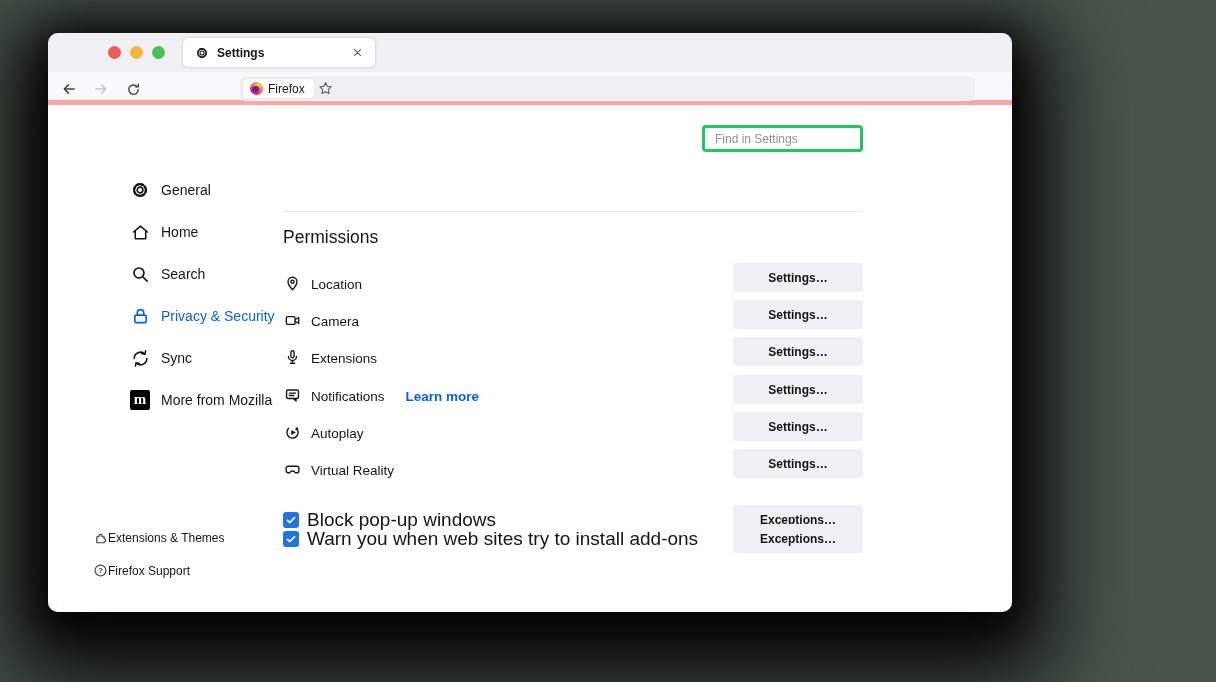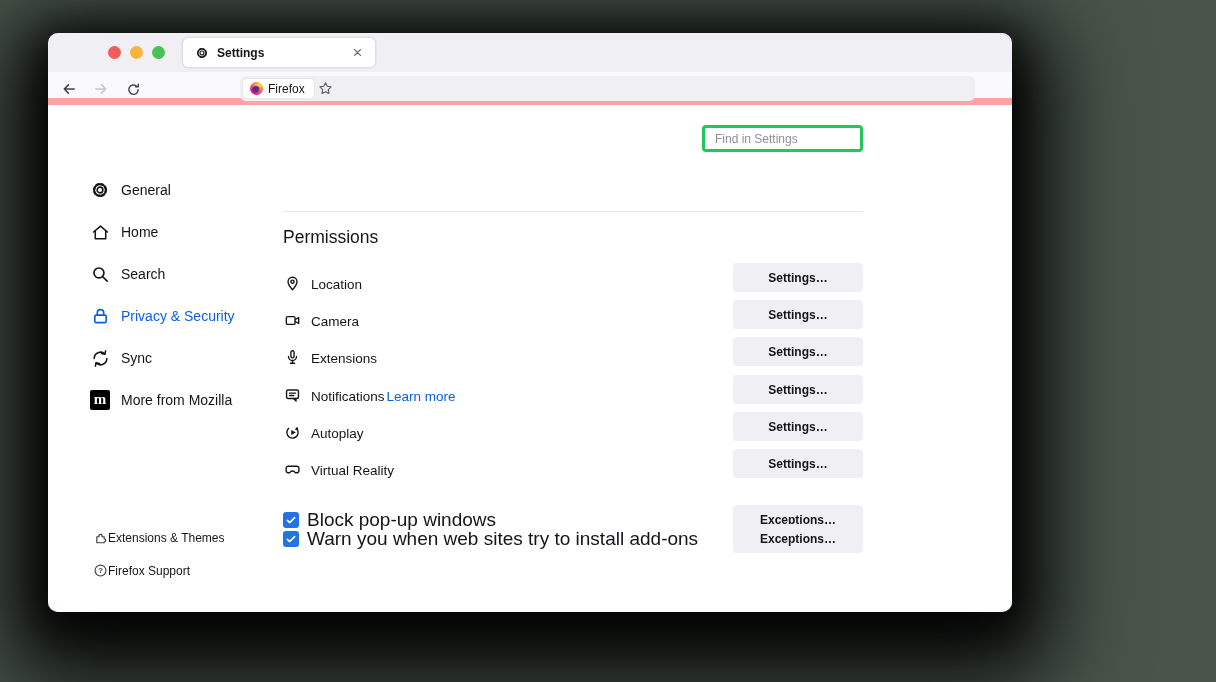--- a/index.html
+++ b/index.html
@@ -31,21 +31,21 @@
   .tab { position:absolute; left:135px; top:5px; width:192px; height:29px; background:#fff;
     border-radius:5px; box-shadow:0 0 3px rgba(0,0,0,.22); display:flex; align-items:center; padding:0 8px 0 12px; }
   .tab-label { font-size:12px; font-weight:600; margin-left:8px; flex:1 1 auto; white-space:nowrap; overflow:hidden; }
   .tab-close { width:20px; height:20px; border-radius:4px; display:flex; align-items:center; justify-content:center; color:#5b5b66; }
 
   .chrome-btn { position:absolute; width:26px; height:26px; border-radius:4px; display:flex; align-items:center; justify-content:center; color:#5b5b66; }
   .newtab-btn { left:333px; top:6.5px; }
   .alltabs-btn { left:1053px; top:6.5px; }
 
   
-  .toolbar { position:relative; height:33px; background:#f9f9fb; border-bottom:7px solid #fca5a5; flex:0 0 auto; }
+  .toolbar { position:relative; height:33px; background:#f9f9fb; border-bottom:5px solid #fca5a5; flex:0 0 auto; }
   .nav-btn { position:absolute; top:3px; width:28px; height:28px; border-radius:4px; display:flex; align-items:center; justify-content:center; color:#42414d; }
   .nav-back { left:7px; }
   .nav-fwd { left:39px; color:#c6c6ce; }
   .nav-reload { left:71px; }
 
   .urlbar { position:absolute; left:192px; top:4px; width:735px; height:25px; background:#f0f0f4;
     border-radius:6px; display:flex; align-items:center; padding:0 2px 0 3px; }
   .site-chip { height:19px; background:#fff; border-radius:4px; display:flex; align-items:center; gap:5px; padding:0 9px 0 7px; box-shadow:0 0 2px rgba(0,0,0,.12); }
   .site-chip .ff-logo { width:13px; height:13px; flex:0 0 auto; }
   .site-chip-label { font-size:12px; }
@@ -59,38 +59,38 @@
 
   
   .content { position:relative; flex:1 1 auto; background:#fff; }
 
   .search-input { position:absolute; left:654px; top:20px; width:161px; height:27px;
     border:3px solid #22c55e; border-radius:4px; padding:0 10px; font-size:12px; color:#15141a;
     font-family:"Liberation Sans", sans-serif; background:#fff; outline:none; }
   .search-input::placeholder { color:#8f8f9d; }
 
   .sidebar { position:absolute; left:42px; top:64px; width:200px; }
-  .side-item { height:42px; display:flex; align-items:center; gap:11px; font-size:14px; color:#15141a; cursor:default; }
+  .side-item { height:42px; display:flex; align-items:center; gap:11px; font-size:14px; color:#15141a; cursor:default;margin-left:40px; }
   .side-item .ic-wrap { width:20px; height:20px; display:flex; align-items:center; justify-content:center; color:#15141a; }
   .side-item.active, .side-item.active .ic-wrap { color:#0a60df; }
   .moz { width:20px; height:20px; background:#000; color:#fff; border-radius:2px; display:flex; align-items:center; justify-content:center;
     font:700 15px "Liberation Serif", serif; padding-bottom:2px; }
 
   .side-footer { position:absolute; left:44px; top:416px; width:210px; }
   .foot-item { height:33px; display:flex; align-items:center; font-size:12px; color:#15141a; }
   .foot-item .ic-wrap { width:16px; height:16px; display:flex; align-items:center; justify-content:center; color:#42414d; }
 
   .main { position:absolute; left:235px; top:0; width:580px; height:100%; }
   .divider { position:absolute; left:0; right:0; top:106px; height:1px; background:#e7e7ec; }
   .section-title { position:absolute; left:0; top:122px; font-size:17.5px; font-weight:500; color:#15141a; }
 
   .perm-row { position:absolute; left:0; width:100%; height:29px; display:flex; align-items:flex-end; }
   .perm-row .ic-wrap { width:18px; height:18px; display:flex; align-items:center; justify-content:center; color:#15141a; flex:0 0 auto; }
   .perm-label { font-size:13.5px; margin-left:10px; }
-  .perm-link { font-size:13.5px; color:#0a60df; margin-left:2px; cursor:pointer; }
+  .perm-link { font-size:13.5px; color:#0a60df; margin-left:21px; cursor:pointer;font-weight:bold; }
   .row-btn { margin-left:auto; width:130px; height:29px; background:#f0f0f4; border:none; border-radius:4px;
     font:700 12px "Liberation Sans", sans-serif; color:#15141a; cursor:default; }
 
   .check-row { position:absolute; left:0; width:100%; height:29px; display:flex; align-items:center; }
   .cb { width:16px; height:16px; border-radius:3px; background:#2273e3; display:flex; align-items:center; justify-content:center; flex:0 0 auto; }
   .cb-label { font-size:19px; margin-left:8px; }
 
   svg { display:block; }
 </style>
 </head>

